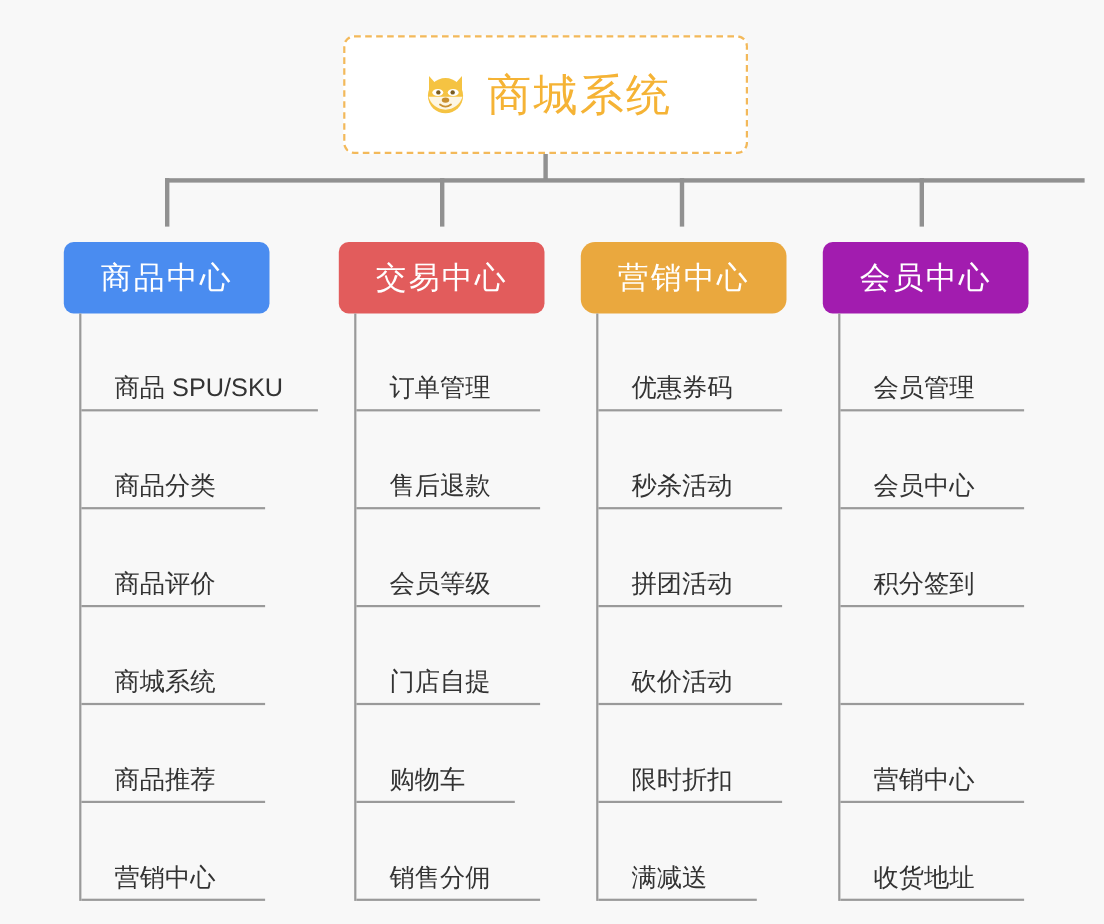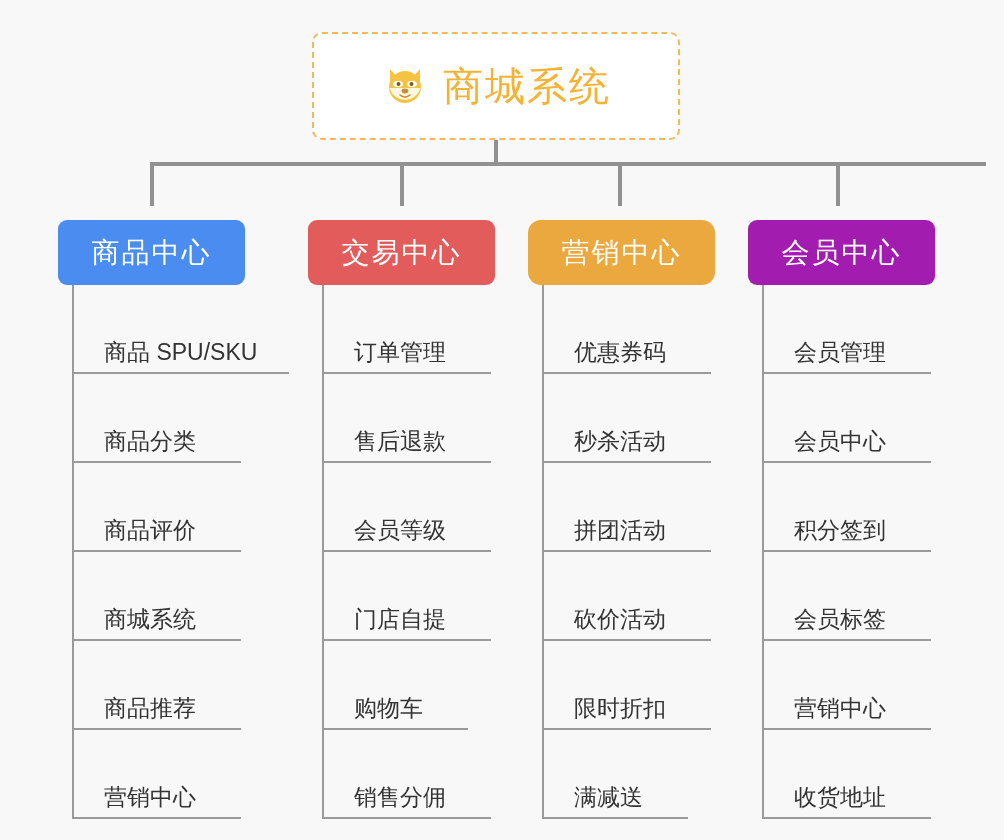--- a/index.html
+++ b/index.html
@@ -259,21 +259,20 @@
       </div>
       <div class="leaf-item">
         <span class="leaf-label">会员中心</span>
         <span class="leaf-rule" style="width:167px;"></span>
       </div>
       <div class="leaf-item">
         <span class="leaf-label">积分签到</span>
         <span class="leaf-rule" style="width:167px;"></span>
       </div>
       <div class="leaf-item">
-        <span class="leaf-label">会员标签</span>
         <span class="leaf-rule" style="width:167px;"></span>
       </div>
       <div class="leaf-item">
         <span class="leaf-label">营销中心</span>
         <span class="leaf-rule" style="width:167px;"></span>
       </div>
       <div class="leaf-item">
         <span class="leaf-label">收货地址</span>
         <span class="leaf-rule" style="width:167px;"></span>
       </div>

